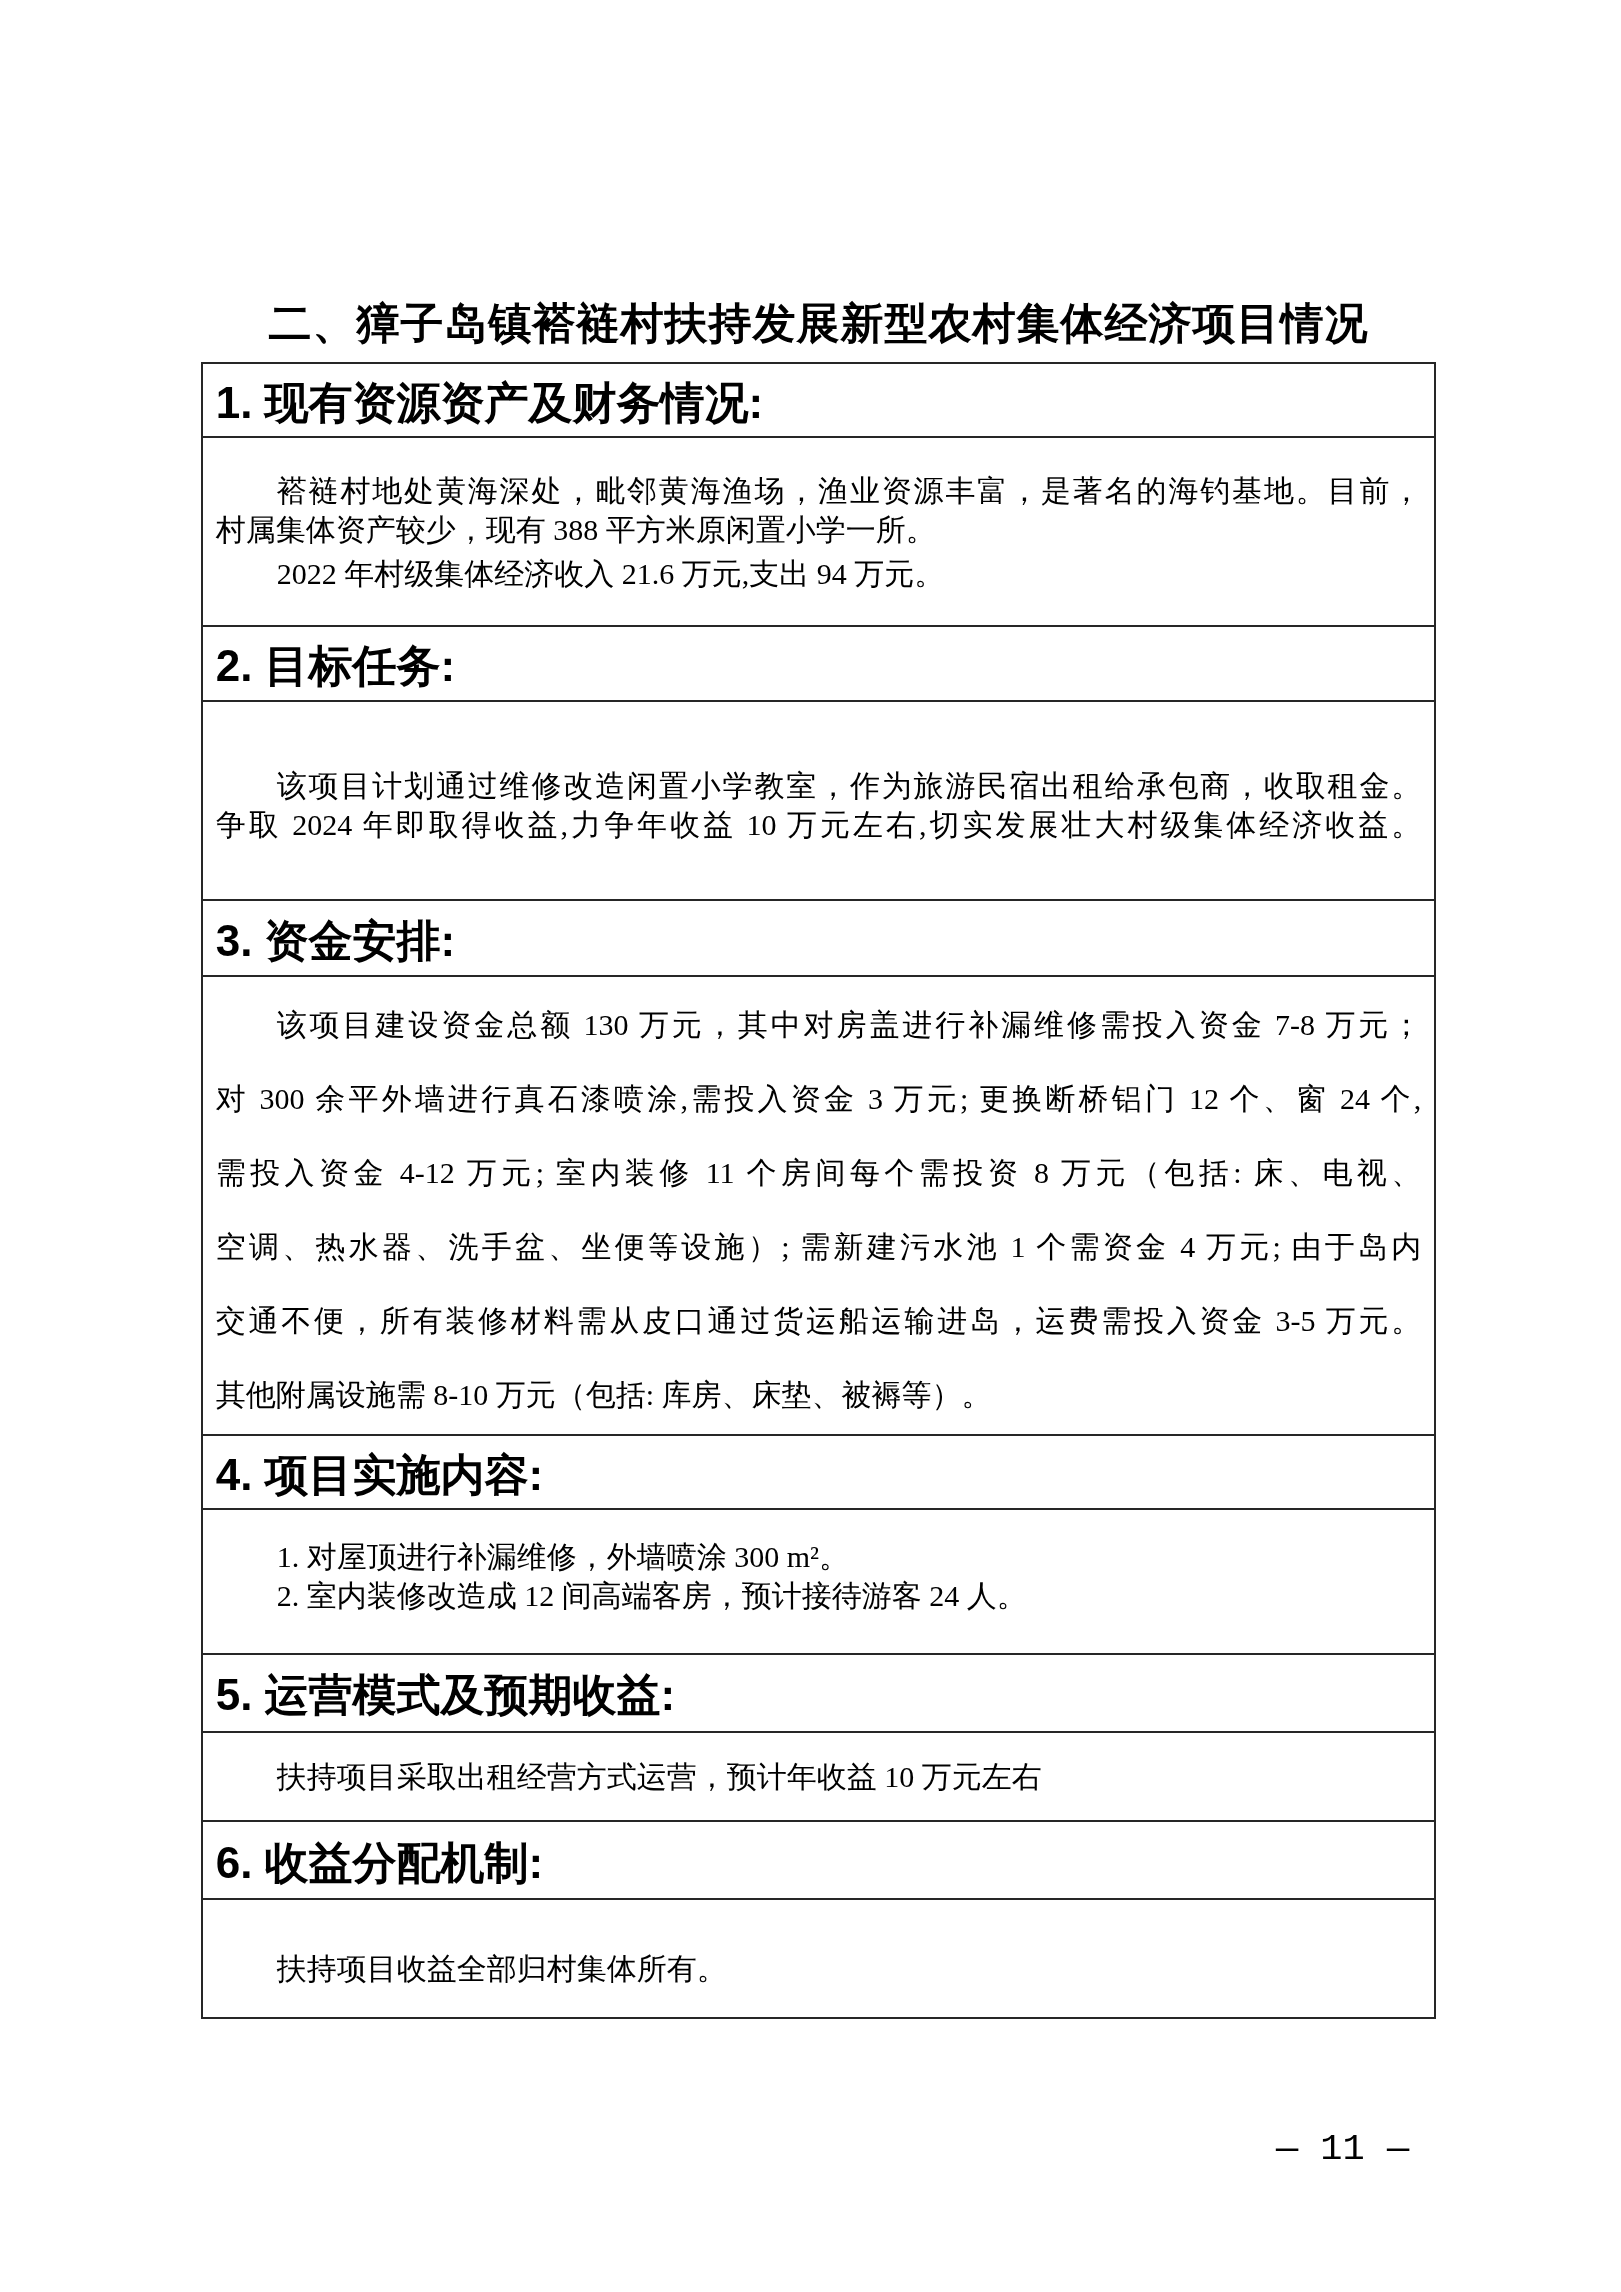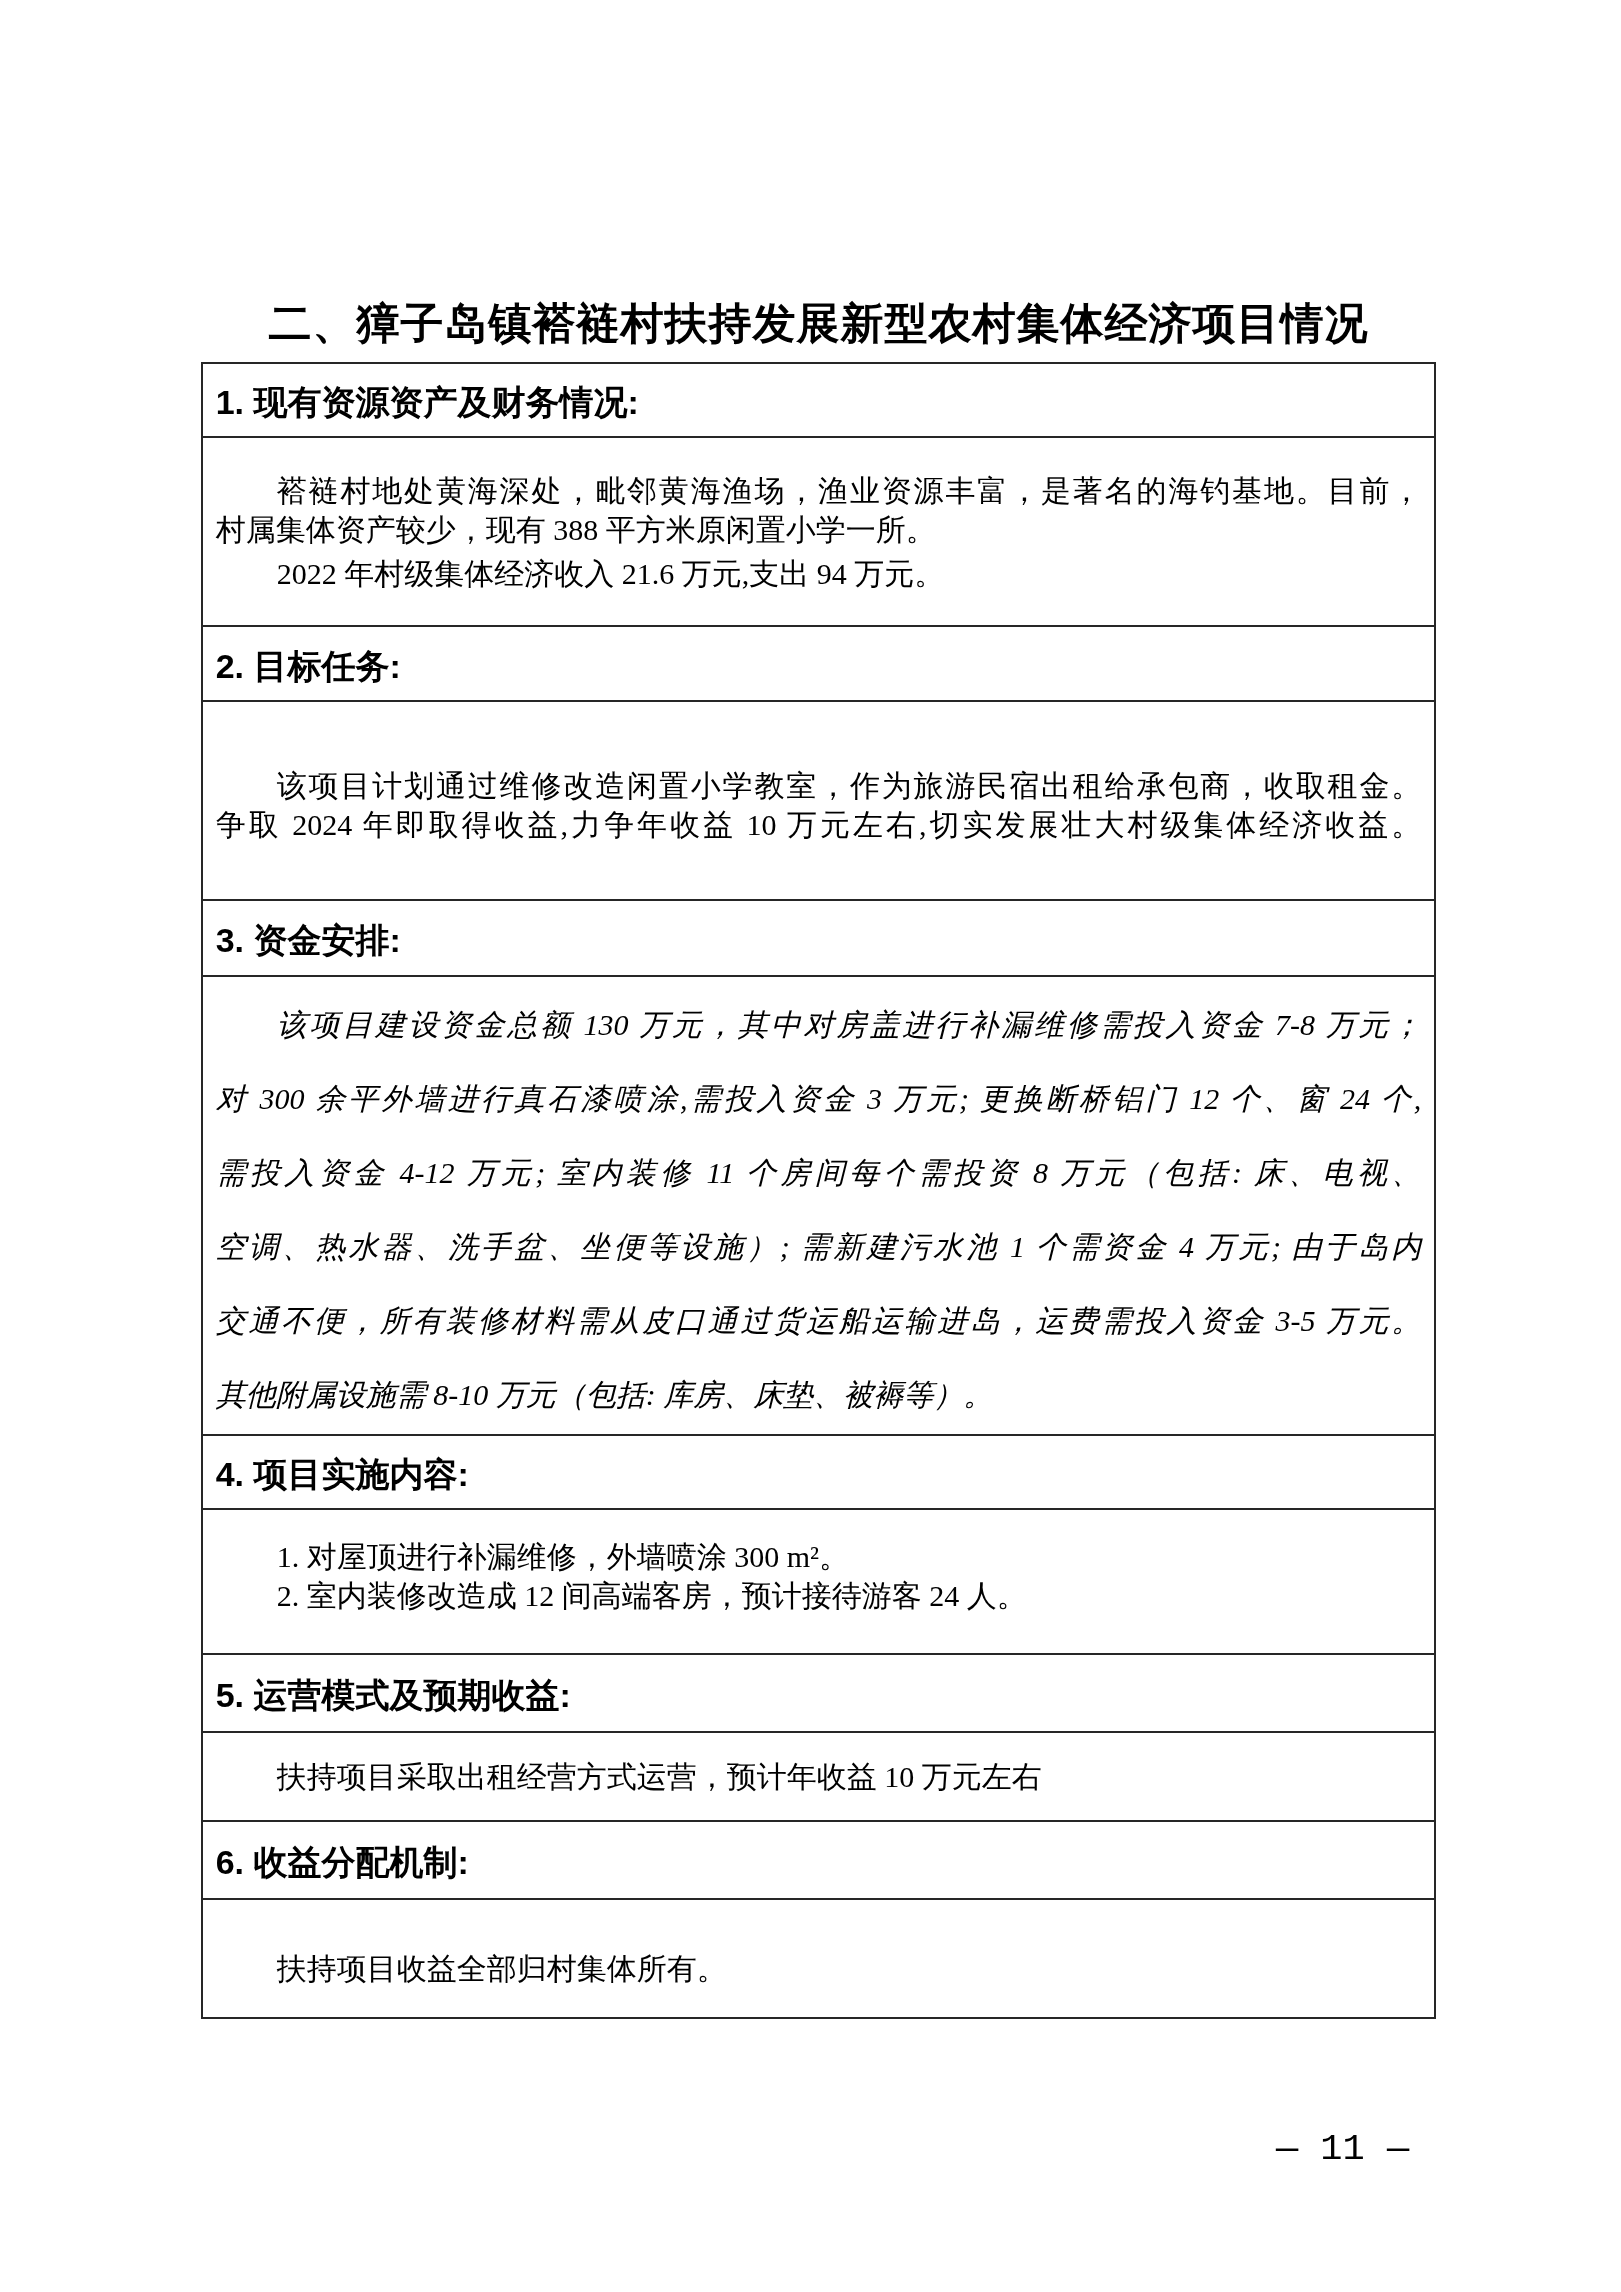--- a/index.html
+++ b/index.html
@@ -46,21 +46,21 @@
     overflow: hidden;
   }
   .row.last { border-bottom: none; }
 
   .hrow {
     display: flex;
     align-items: center;
     padding: 5.9px 12.7px 0 12.7px;
     font-family: "Liberation Sans", sans-serif;
     font-weight: bold;
-    font-size: 34px;
+    font-size: 44px;
     white-space: nowrap;
   }
 
   .crow {
     display: flex;
     flex-direction: column;
     justify-content: center;
     padding-left: 12.7px;
     padding-right: 12.7px;
     font-family: "Liberation Serif", serif;
@@ -79,21 +79,21 @@
   .h78  { height: 76px; }
   .h205 { height: 201px; }
   .h79  { height: 77px; }
   .h473 { height: 464px; }
   .h149 { height: 146px; }
   .h81  { height: 79px; }
   .h92  { height: 90px; }
   .h100 { height: 98px; margin-top: 20px; }
 
   .c2 { padding-top: 9px; }
-  .c3 { padding-top: 8px; font-style: italic; }
+  .c3 { padding-top: 8px; }
   .c4 { padding-bottom: 12px; }
 
   .page-number {
     position: absolute;
     left: 1215px;
     top: 2127px;
     width: 255px;
     text-align: center;
     font-family: Liberation Mono, monospace;
     font-size: 37px;

